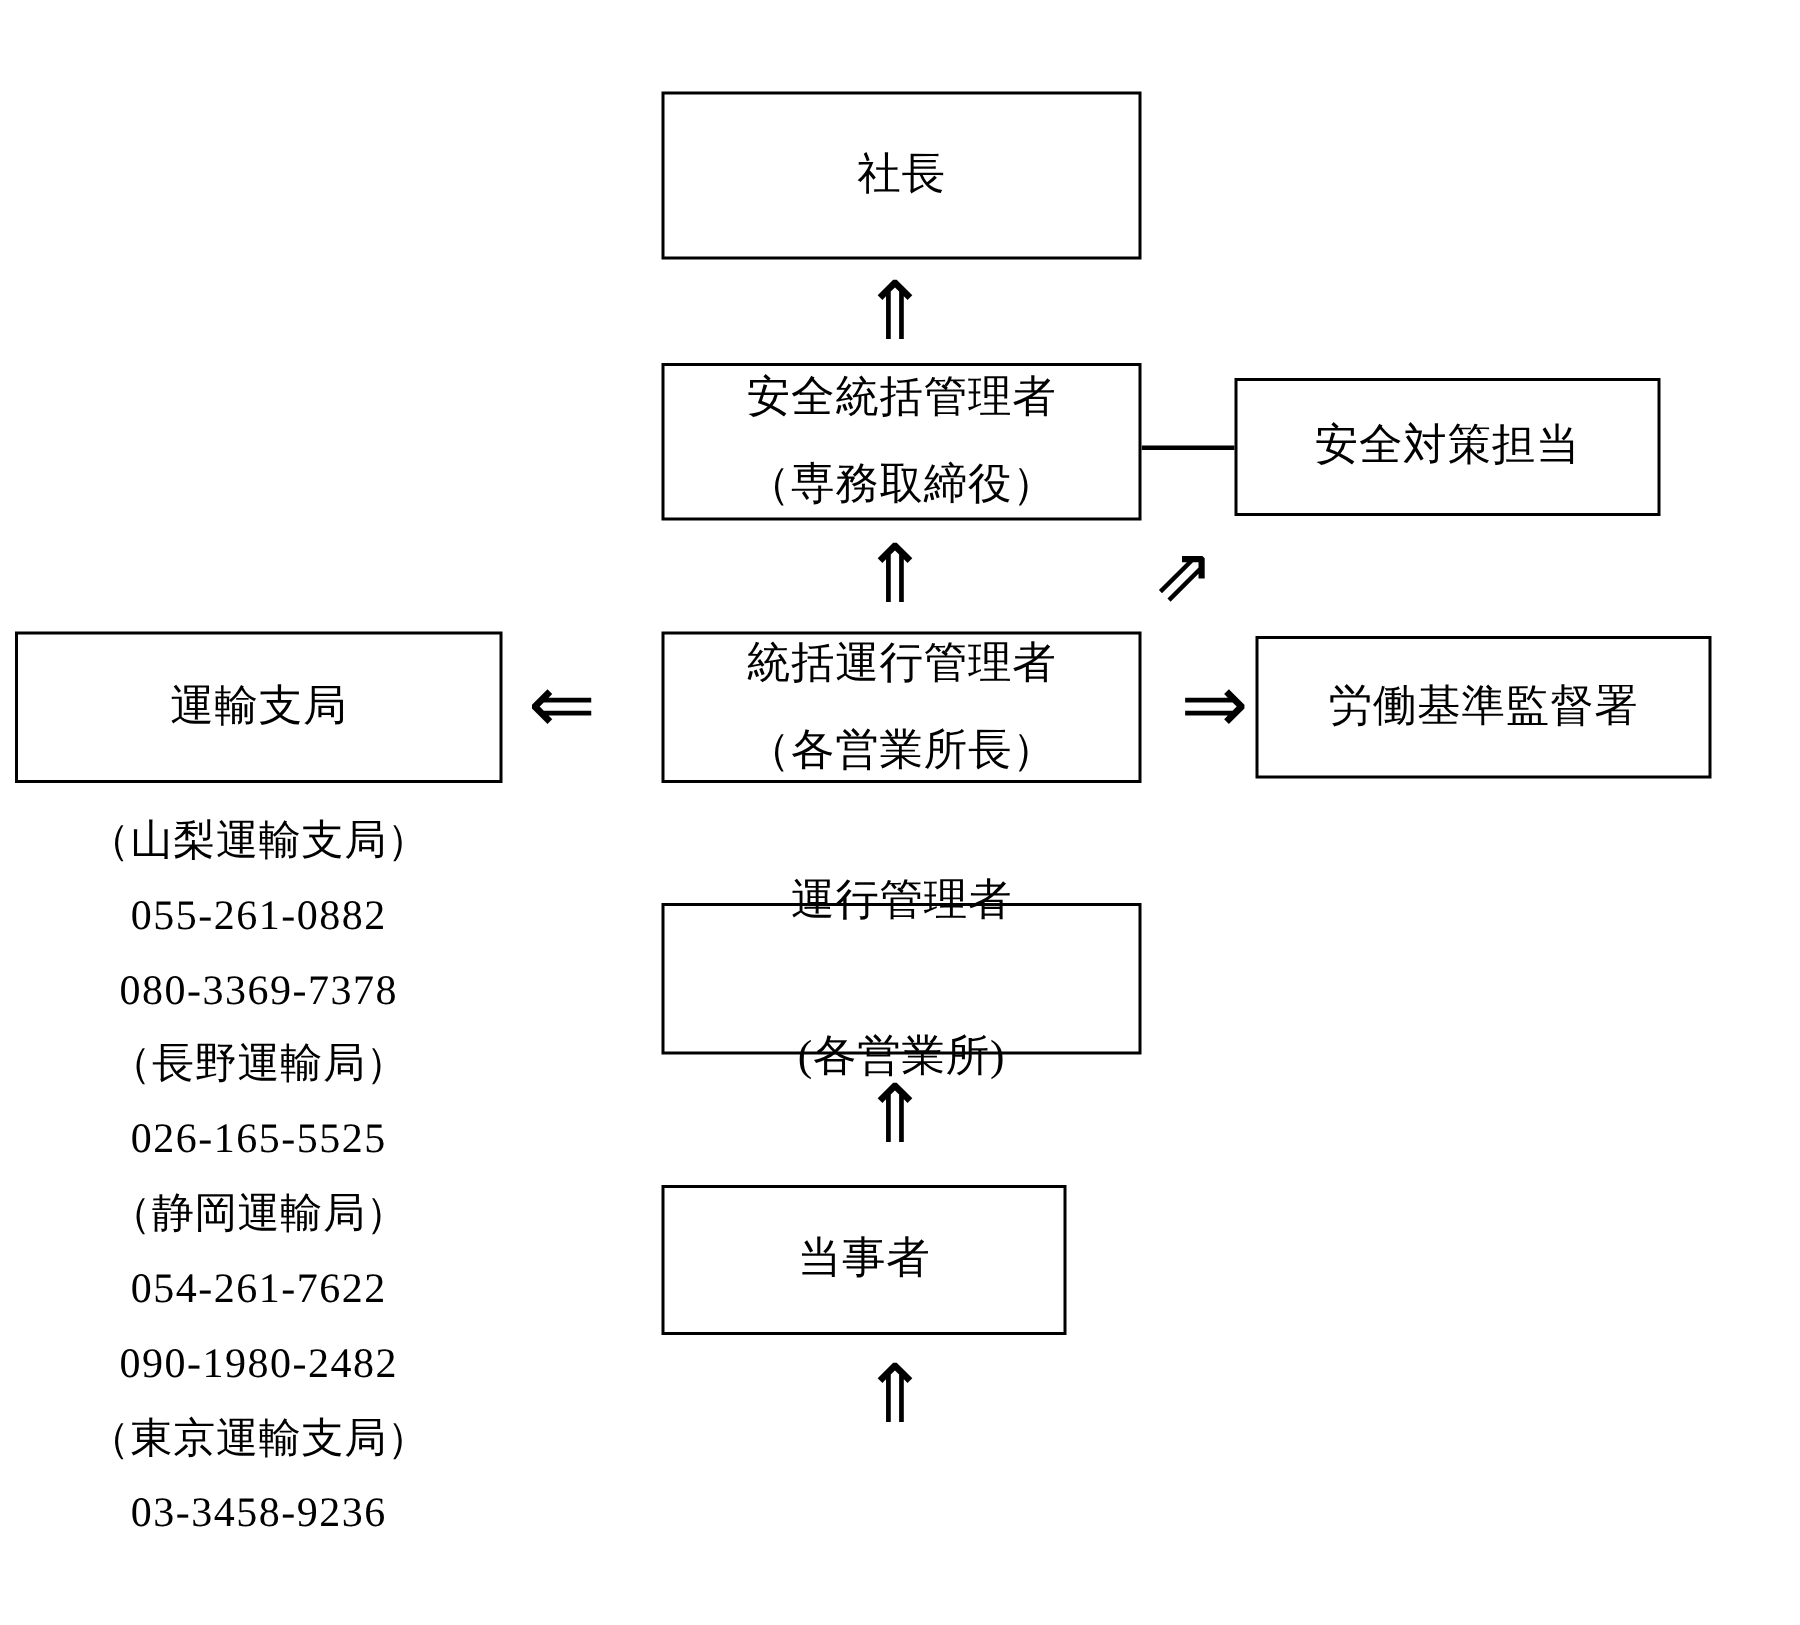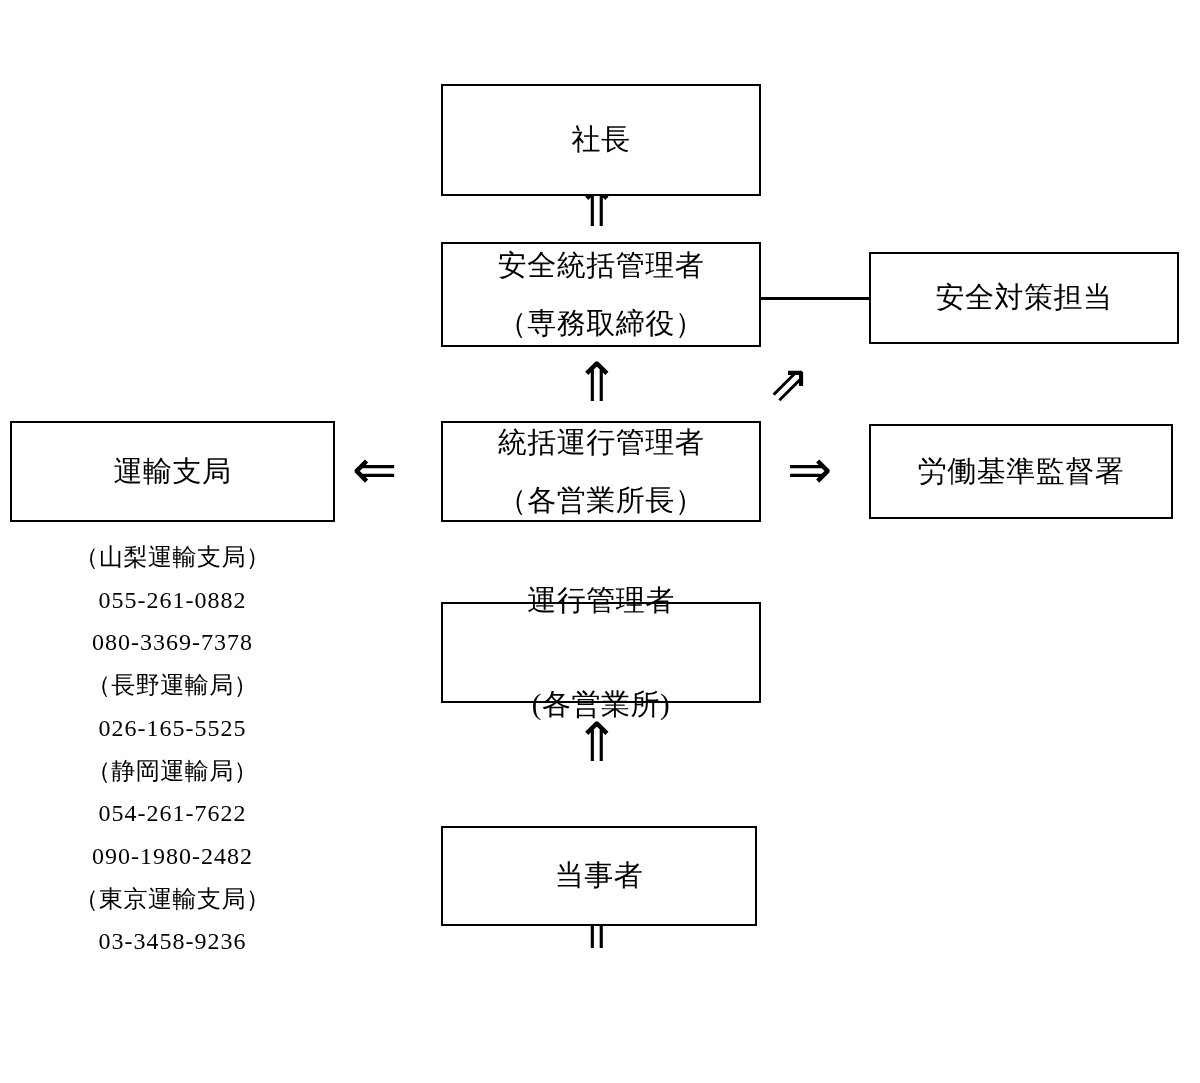--- a/index.html
+++ b/index.html
@@ -55,73 +55,73 @@
     position: absolute;
     background: #000000;
     z-index: 1;
   }
   #contact-list {
     position: absolute;
     left: 10px;
     top: 536px;
     width: 325px;
     text-align: center;
-    font-size: 24px;
+    font-size: 28px;
     line-height: 1.78;
     letter-spacing: 0.5px;
     z-index: 3;
   }
   #contact-list .entry {
     display: block;
     white-space: nowrap;
   }
   #contact-list .phone {
     letter-spacing: 1px;
     font-family: Liberation Serif, serif;
   }
 </style>
 </head>
 <body>
 
 <div id="canvas">
 
   <div class="connector" style="left:761px; top:297px; width:108px; height:3px;"></div>
 
-  <div class="box" style="left:441px; top:84px; width:320px; height:112px;">
+  <div class="box" style="left:441px; top:61px; width:320px; height:112px;">
     <span class="line1">社長</span>
   </div>
 
   <div class="box" style="left:441px; top:242px; width:320px; height:105px;text-align:center;">
     <span class="line1">安全統括管理者</span>
     <span class="line2">（専務取締役）</span>
   </div>
 
-  <div class="box" style="left:869px; top:252px; width:310px; height:92px;">
+  <div class="box" style="left:823px; top:252px; width:284px; height:92px;">
     <span class="line1">安全対策担当</span>
   </div>
 
   <div class="box" style="left:441px; top:421px; width:320px; height:101px;">
     <span class="line1">統括運行管理者</span>
     <span class="line2">（各営業所長）</span>
   </div>
 
   <div class="box" style="left:10px; top:421px; width:325px; height:101px;">
     <span class="line1">運輸支局</span>
   </div>
 
-  <div class="box" style="left:869px; top:424px; width:304px; height:95px;">
+  <div class="box" style="left:837px; top:424px; width:304px; height:95px;">
     <span class="line1">労働基準監督署</span>
   </div>
 
   <div class="box" style="left:441px; top:602px; width:320px; height:101px;gap:46px;">
     <span class="line1">運行管理者</span>
     <span class="line2">(各営業所)</span>
   </div>
 
-  <div class="box" style="left:441px; top:790px; width:316px; height:100px;margin-top:36px;">
+  <div class="box" style="left:441px; top:790px; width:270px; height:100px;">
     <span class="line1">当事者</span>
   </div>
 
   <div class="arrow" style="left:574px; top:181px;">⇑</div>
 
   <div class="arrow" style="left:574px; top:356px;">⇑</div>
 
   <div class="arrow diag" style="left:768px; top:358px;">⇗</div>
 
   <div class="arrow" style="left:352px; top:443px;">⇐</div>

